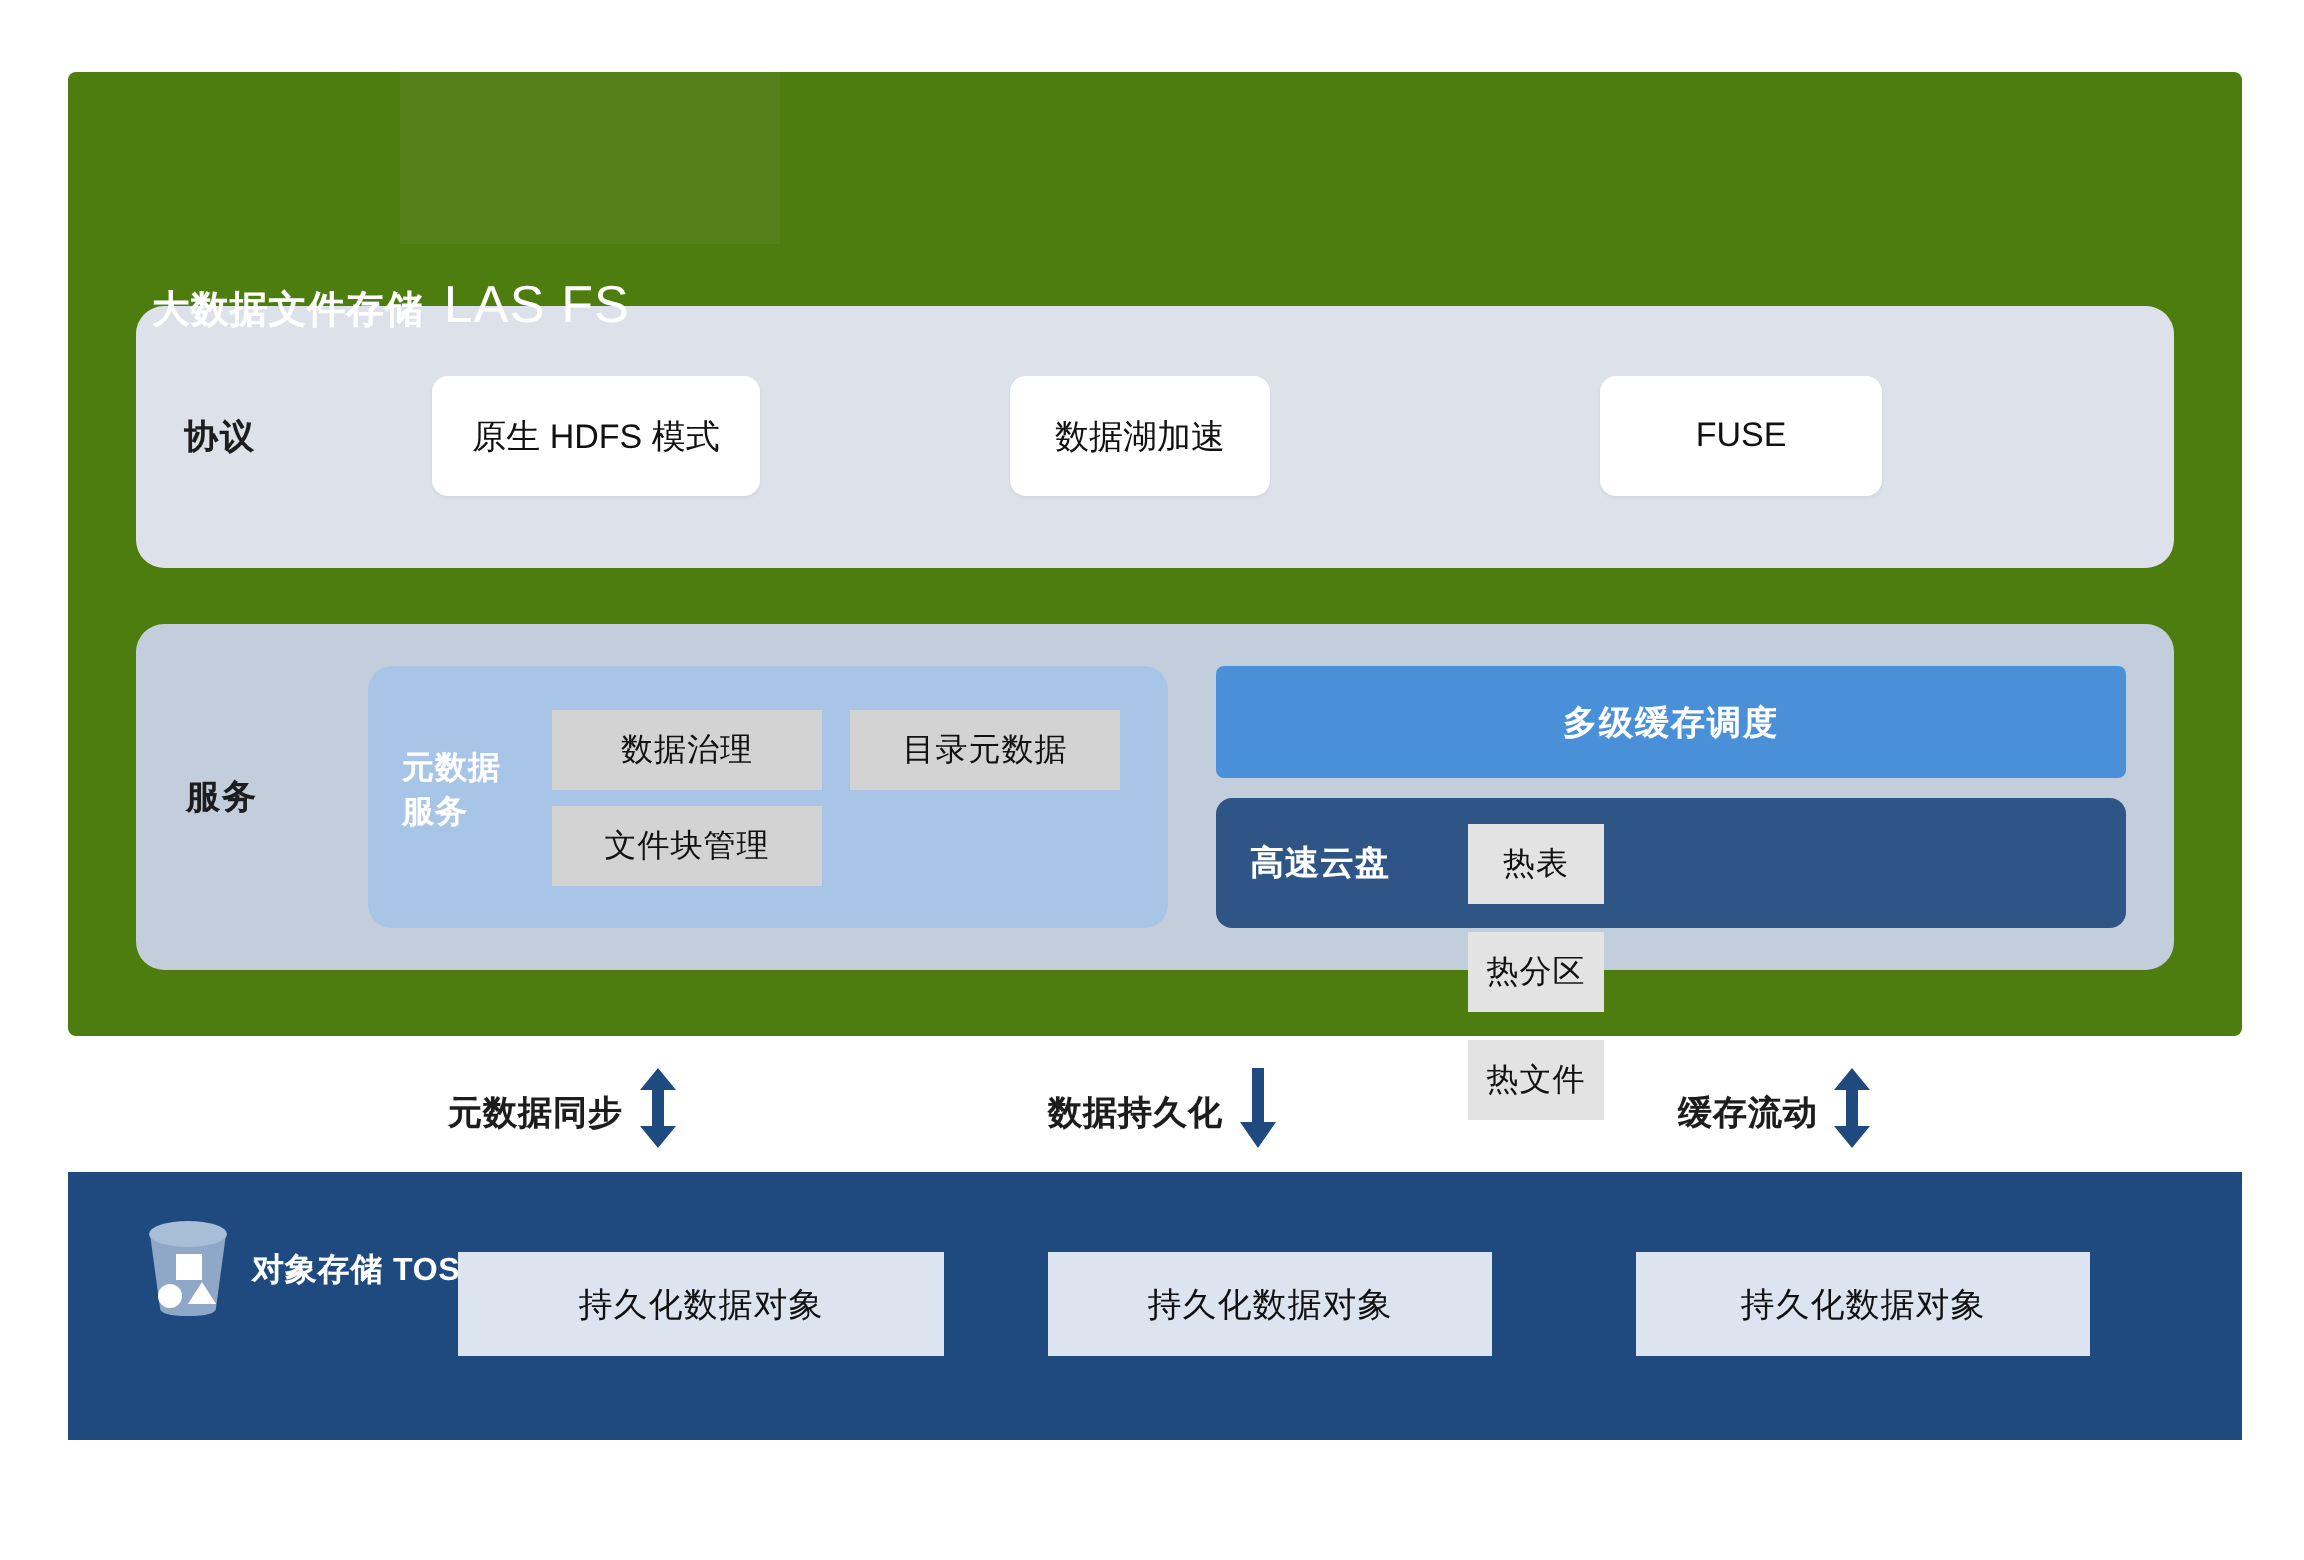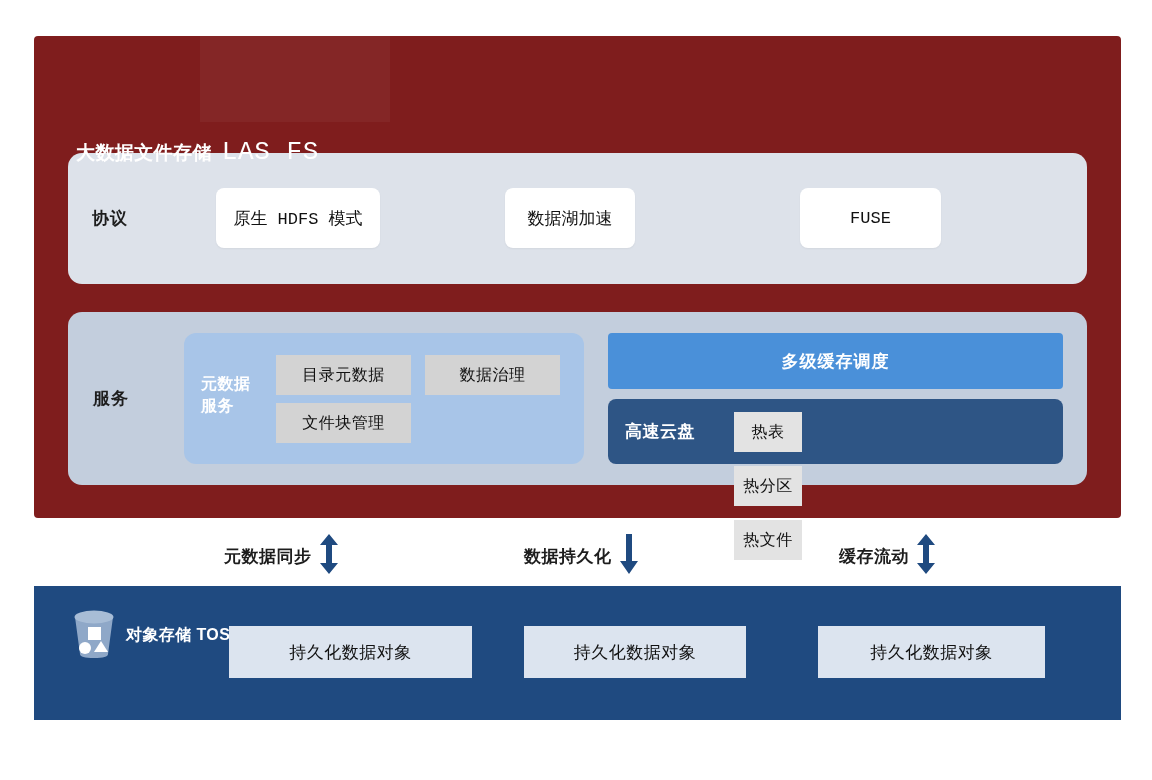--- a/index.html
+++ b/index.html
@@ -22,23 +22,22 @@
     background: #ffffff;
   }
 
   
   .las-panel {
     position: absolute;
     left: 34px;
     top: 36px;
     width: 1087px;
     height: 482px;
-    background: #7f1d1d;
+    background: #4d7c0f;
     border-radius: 4px;
-    font-family: Liberation Mono, monospace;
   }
   .title-band {
     position: absolute;
     left: 166px;
     top: 0px;
     width: 190px;
     height: 86px;
     background: rgba(255,255,255,0.045);
   }
   .las-title {
@@ -305,22 +304,22 @@
 
     <div class="service-box">
       <div class="row-label service-label">服务</div>
 
       <div class="meta-box">
         <div class="meta-title">
           <span>元数据</span><br>
           <span>服务</span>
         </div>
         <div class="meta-grid">
+          <div class="gray-chip">数据治理</div>
           <div class="gray-chip">目录元数据</div>
-          <div class="gray-chip">数据治理</div>
           <div class="gray-chip">文件块管理</div>
         </div>
       </div>
 
       <div class="cache-bar">多级缓存调度</div>
 
       <div class="disk-box">
         <div class="disk-label">高速云盘</div>
         <div class="disk-chips">
           <div class="gray-chip">热表</div>

